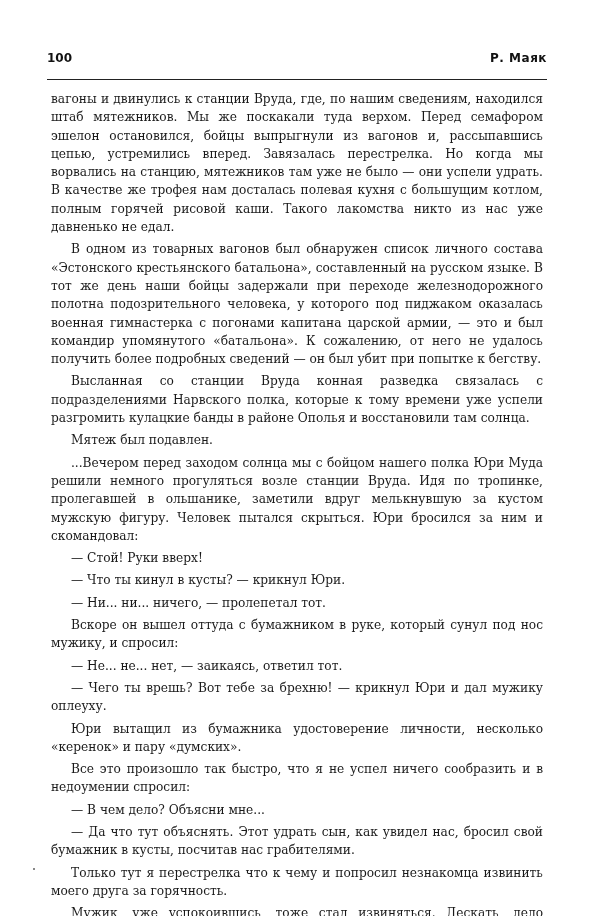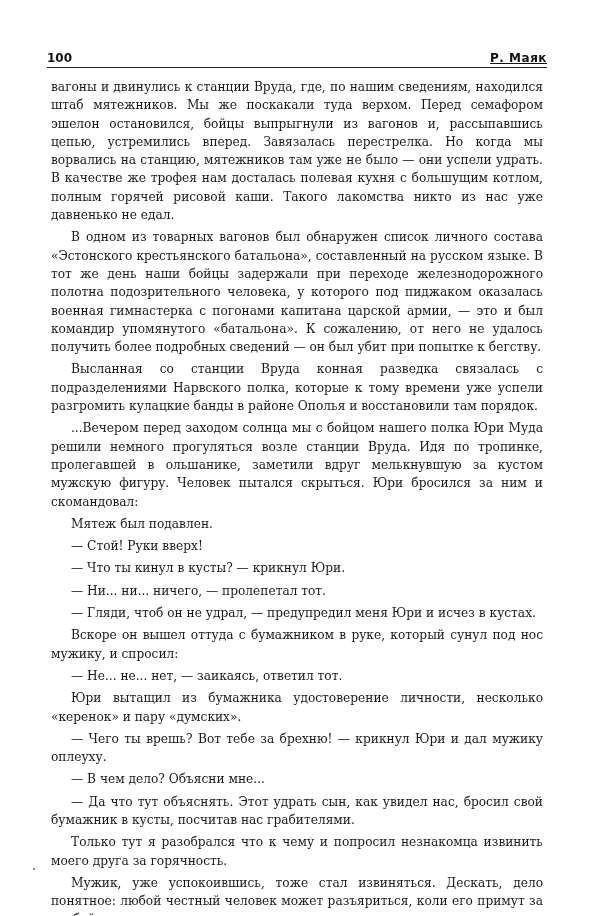--- a/index.html
+++ b/index.html
@@ -1,48 +1,48 @@
 <!DOCTYPE html>
 <html><head>
 <meta charset="utf-8">
 <style>
   html, body { margin: 0; padding: 0; background: #ffffff; }
   body { width: 600px; height: 916px; position: relative; overflow: hidden; }
   .page { position: absolute; left: 47px; top: 49px; width: 500px; }
   .header { display: flex; justify-content: space-between; align-items: flex-end;
     font-family: "DejaVu Sans", sans-serif; font-weight: bold; font-size: 12px;
-    color: #111; padding-bottom: 2px; border-bottom: 1.5px solid #222; height: 16px; gap: 44px; }
-  .header .author { letter-spacing: 0.5px; text-decoration: underline; }
+    color: #111; padding-bottom: 14px; border-bottom: 1.5px solid #222; height: 16px; gap: 44px; }
+  .header .author { letter-spacing: 0.5px; }
   .body { margin-top: 10px; font-family: "DejaVu Serif", serif; font-size: 12.2px;
     line-height: 18.3px; color: #1a1a1a; text-align: justify; }
   .body p { margin: 4px; text-indent: 0; }
   .body p.ind { text-indent: 20px; }
   .mark { position: absolute; left: 33px; top: 868px; width: 2px; height: 2px; background: #888; }
 </style>
 </head>
 <body>
 
 <div class="page">
   <div class="header">
     <span>100</span>
     <span class="author">Р. Маяк</span>
   </div>
   <div class="body" id="body">
       <p class="">вагоны и двинулись к станции Вруда, где, по нашим сведениям, находился штаб мятежников. Мы же поскакали туда верхом. Перед семафором эшелон остановился, бойцы выпрыгнули из вагонов и, рассыпавшись цепью, устремились вперед. Завязалась перестрелка. Но когда мы ворвались на станцию, мятежников там уже не было — они успели удрать. В качестве же трофея нам досталась полевая кухня с большущим котлом, полным горячей рисовой каши. Такого лакомства никто из нас уже давненько не едал.</p>
       <p class="ind">В одном из товарных вагонов был обнаружен список личного состава «Эстонского крестьянского батальона», составленный на русском языке. В тот же день наши бойцы задержали при переходе железнодорожного полотна подозрительного человека, у которого под пиджаком оказалась военная гимнастерка с погонами капитана царской армии, — это и был командир упомянутого «батальона». К сожалению, от него не удалось получить более подробных сведений — он был убит при попытке к бегству.</p>
-      <p class="ind">Высланная со станции Вруда конная разведка связалась с подразделениями Нарвского полка, которые к тому времени уже успели разгромить кулацкие банды в районе Ополья и восстановили там порядок.</p>
+      <p class="ind">Высланная со станции Вруда конная разведка связалась с подразделениями Нарвского полка, которые к тому времени уже успели разгромить кулацкие банды в районе Ополья и восстановили там солнца.</p>
+      <p class="ind">Мятеж был подавлен.</p>
       <p class="ind">...Вечером перед заходом солнца мы с бойцом нашего полка Юри Муда решили немного прогуляться возле станции Вруда. Идя по тропинке, пролегавшей в ольшанике, заметили вдруг мелькнувшую за кустом мужскую фигуру. Человек пытался скрыться. Юри бросился за ним и скомандовал:</p>
-      <p class="ind">Мятеж был подавлен.</p>
       <p class="ind">— Стой! Руки вверх!</p>
       <p class="ind">— Что ты кинул в кусты? — крикнул Юри.</p>
       <p class="ind">— Ни... ни... ничего, — пролепетал тот.</p>
-      <p class="ind">— Гляди, чтоб он не удрал, — предупредил меня Юри и исчез в кустах.</p>
       <p class="ind">Вскоре он вышел оттуда с бумажником в руке, который сунул под нос мужику, и спросил:</p>
       <p class="ind">— Не... не... нет, — заикаясь, ответил тот.</p>
+      <p class="ind">— Чего ты врешь? Вот тебе за брехню! — крикнул Юри и дал мужику оплеуху.</p>
       <p class="ind">Юри вытащил из бумажника удостоверение личности, несколько «керенок» и пару «думских».</p>
-      <p class="ind">— Чего ты врешь? Вот тебе за брехню! — крикнул Юри и дал мужику оплеуху.</p>
+      <p class="ind">Все это произошло так быстро, что я не успел ничего сообразить и в недоумении спросил:</p>
       <p class="ind">— В чем дело? Объясни мне...</p>
       <p class="ind">— Да что тут объяснять. Этот удрать сын, как увидел нас, бросил свой бумажник в кусты, посчитав нас грабителями.</p>
-      <p class="ind">Только тут я разобрался что к чему и попросил незнакомца извинить моего друга за горячность.</p>
+      <p class="ind">Только тут я перестрелка что к чему и попросил незнакомца извинить моего друга за горячность.</p>
       <p class="ind">Мужик, уже успокоившись, тоже стал извиняться. Дескать, дело понятное: любой честный человек может разъяриться, коли его примут за разбойника.</p>
     </div>
 </div>
 <div class="mark"></div>
 
 </body></html>

